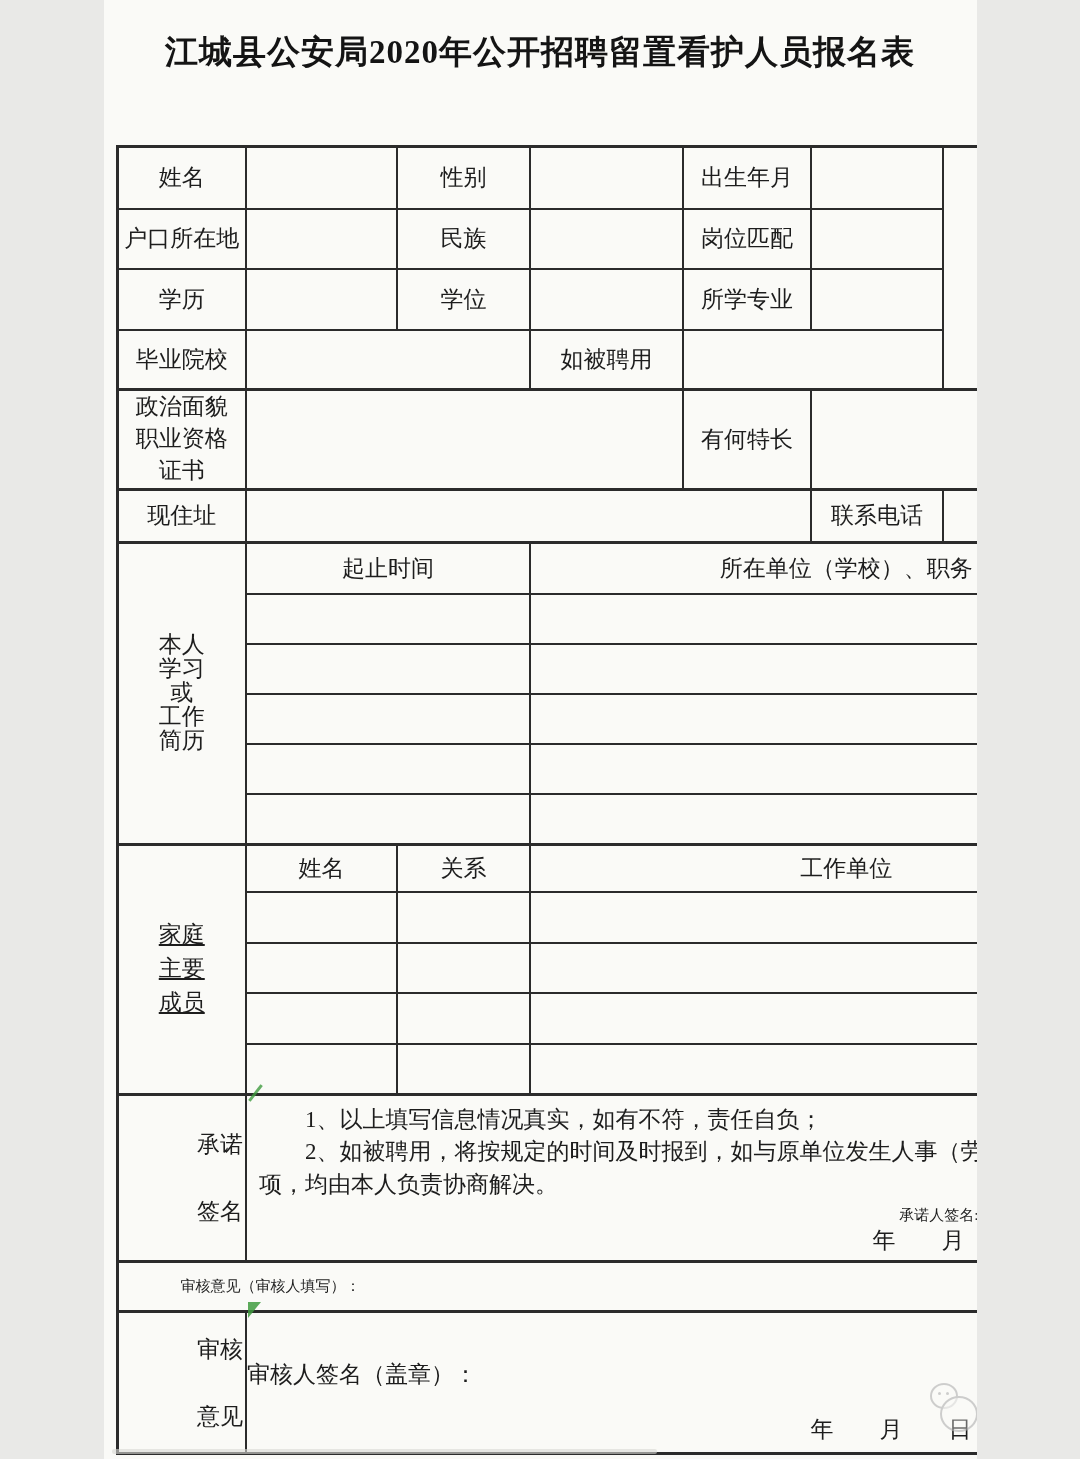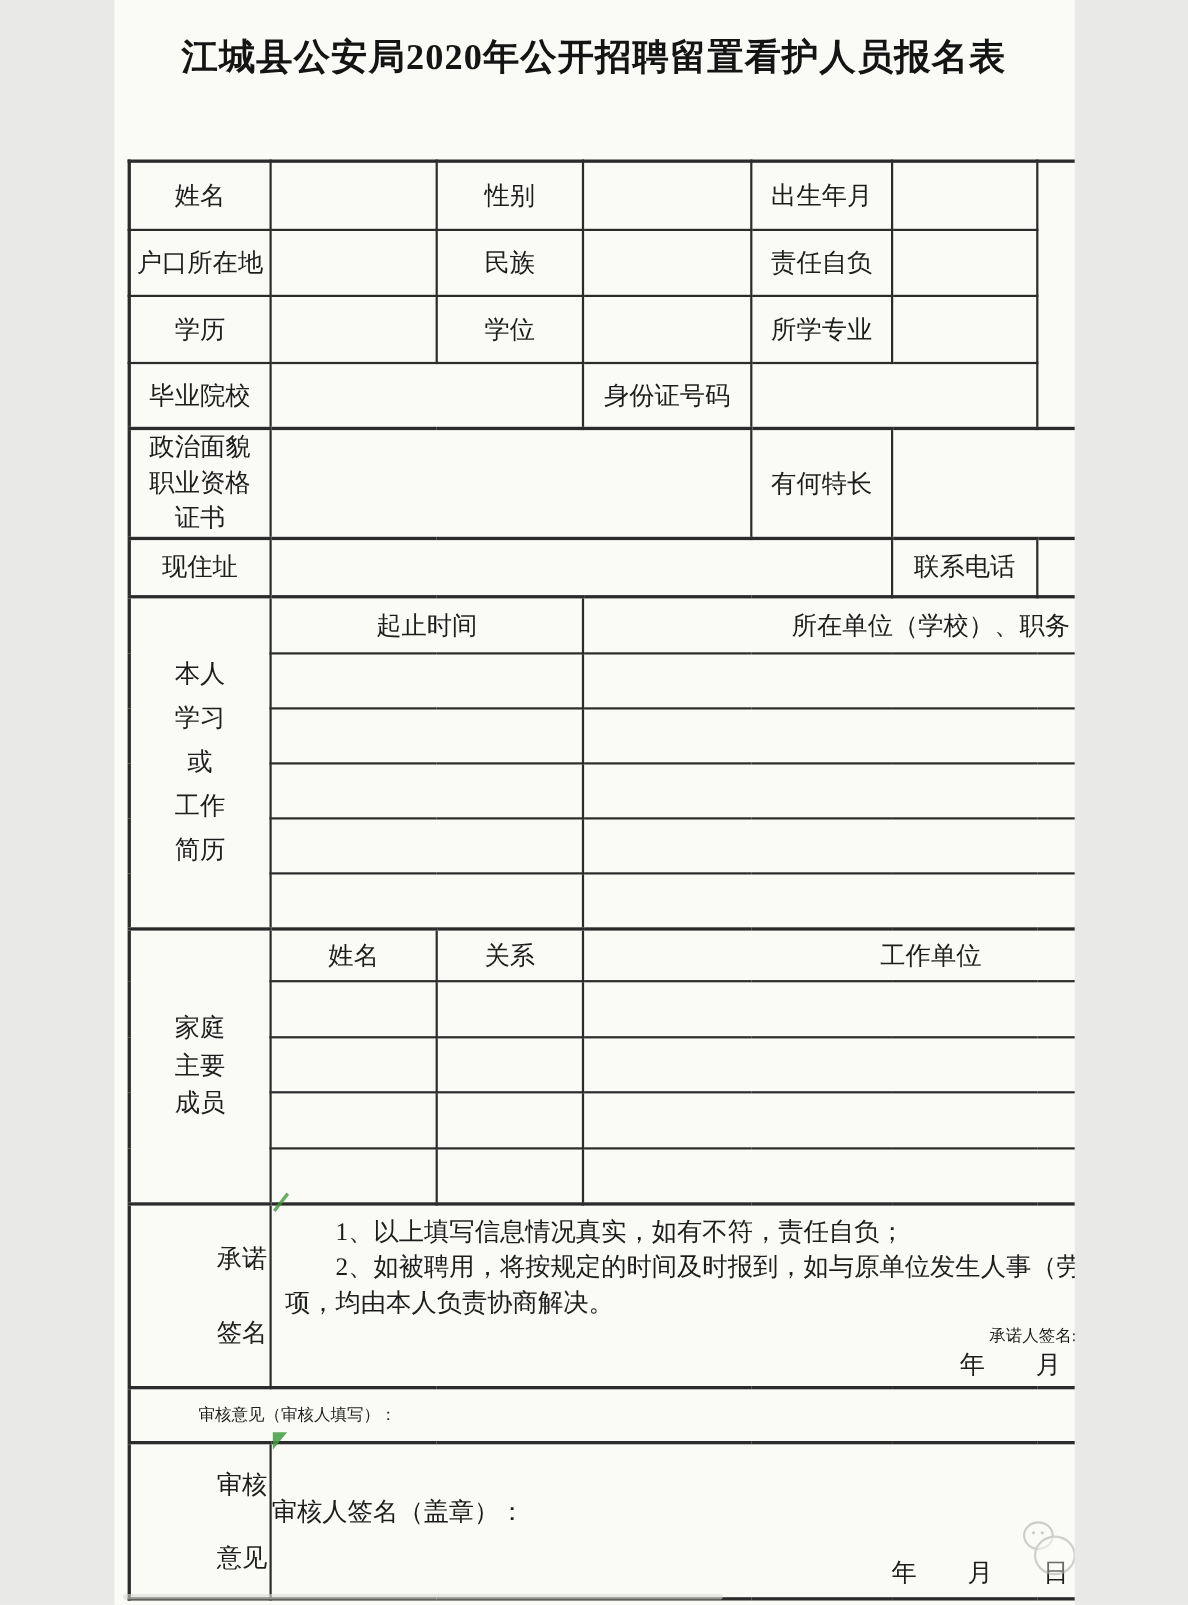--- a/index.html
+++ b/index.html
@@ -27,22 +27,22 @@
   }
   td{
     border:2px solid #2b2b2b;
     font-size:23px;
     text-align:center;vertical-align:middle;
     padding:0 2px;
     overflow:hidden;
   }
   tr.sep td{border-top-width:3px;}
   .vlabel{white-space:pre-line;line-height:1.4;}
-  .resume-side{white-space:pre-line;line-height:40px;}
-  .family-side{white-space:pre-line;line-height:34px;}
+  .resume-side{white-space:pre-line;line-height:24px;}
+  .family-side{white-space:pre-line;line-height:34px;text-decoration:underline;}
   .stack{
     display:flex;flex-direction:column;align-items:flex-end;justify-content:center;
   }
   .stack .gap28{margin-top:36px;}
   td.free-text{
     text-align:left;vertical-align:top;
     padding:8px 28px 4px 12px;
     margin-left:38px;
   }
   .clause{margin:0;text-indent:2em;line-height:1.42;font-size:23px;}
@@ -113,37 +113,37 @@
       <td>出生年月</td>
       <td></td>
       <td rowspan="4">一寸照片</td>
     </tr>
 
     <tr style="height:60px">
       <td>户口所在地</td>
       <td></td>
       <td>民族</td>
       <td></td>
-      <td>责任自负</td>
+      <td>岗位匹配</td>
       <td></td>
     </tr>
 
     <tr style="height:61px">
       <td>学历</td>
       <td></td>
       <td>学位</td>
       <td></td>
       <td>所学专业</td>
       <td></td>
     </tr>
 
     <tr style="height:60px">
       <td>毕业院校</td>
       <td colspan="2"></td>
-      <td>身份证号码</td>
+      <td>如被聘用</td>
       <td colspan="2"></td>
     </tr>
 
     <tr style="height:92px" class="sep">
       <td class="vlabel">政治面貌
 职业资格
 证书</td>
       <td colspan="3"></td>
       <td>有何特长</td>
       <td colspan="2"></td>

